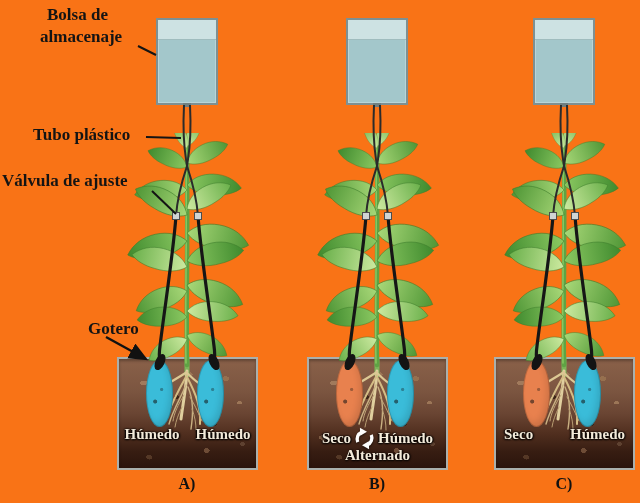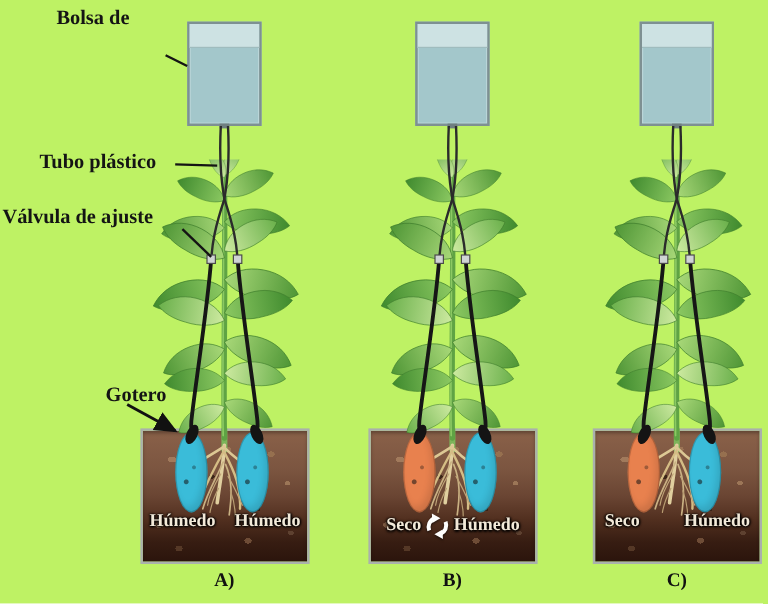--- a/index.html
+++ b/index.html
@@ -1,17 +1,17 @@
 <!DOCTYPE html>
 <html><head>
 <meta charset="utf-8">
 <style>
   html,body{margin:0;padding:0;background:#fff;}
   #figure{
-    position:relative;width:640px;height:503px;background:#bef264;overflow:hidden;
+    position:relative;width:640px;height:503px;background:#f97316;overflow:hidden;
     font-family:"Liberation Serif","DejaVu Serif",serif;
   }
   
   .anno{
     position:absolute;color:#141414;font-weight:700;font-size:17px;line-height:1.1;
     white-space:nowrap;z-index:6;
   }
   #lbl-bag-1{left:47px;top:6px;}
   #lbl-bag-2{left:40px;top:28px;}
   #lbl-tube{left:33px;top:126px;}
@@ -182,20 +182,21 @@
     <g id="cycle-half">
       <path d="M4.5,14.5 A7.5,7.5 0 0 1 8.5,4.8" fill="none" stroke="#fdfdfd" stroke-width="3.2"></path>
       <polygon points="6.6,0.8 13.4,4.6 6.9,8.4" fill="#fdfdfd"></polygon>
     </g>
   </defs>
 </svg>
 
 <div id="figure">
 
   <div class="anno" id="lbl-bag-1">Bolsa de</div>
+  <div class="anno" id="lbl-bag-2">almacenaje</div>
   <div class="anno" id="lbl-valve">Válvula de ajuste</div>
   <div class="anno" id="lbl-tube">Tubo plástico</div>
   <div class="anno" id="lbl-dripper">Gotero</div>
 
   <div class="panel" id="panel-a">
     <div class="bag">
       <div class="air"></div>
       <div class="outlet"></div>
     </div>
     <svg class="overlay" viewBox="0 0 170 272">
@@ -232,20 +233,21 @@
       <div class="zone zone-left" style="background-color: rgb(232, 129, 78);"></div>
       <div class="zone zone-right" style="background-color: rgb(58, 188, 217);"></div>
       <div class="zone-caption-row row-tight">
         <span>Seco</span>
         <svg class="cycle-icon" width="23" height="23" viewBox="0 0 22 22">
           <use href="#cycle-half"></use>
           <use href="#cycle-half" transform="rotate(180 11 11)"></use>
         </svg>
         <span>Húmedo</span>
       </div>
+      <div class="zone-caption-row2">Alternado</div>
     </div>
     <div class="panel-letter">B)</div>
   </div>
 
   <div class="panel" id="panel-c">
     <div class="bag">
       <div class="air"></div>
       <div class="outlet"></div>
     </div>
     <svg class="overlay" viewBox="0 0 170 272">

